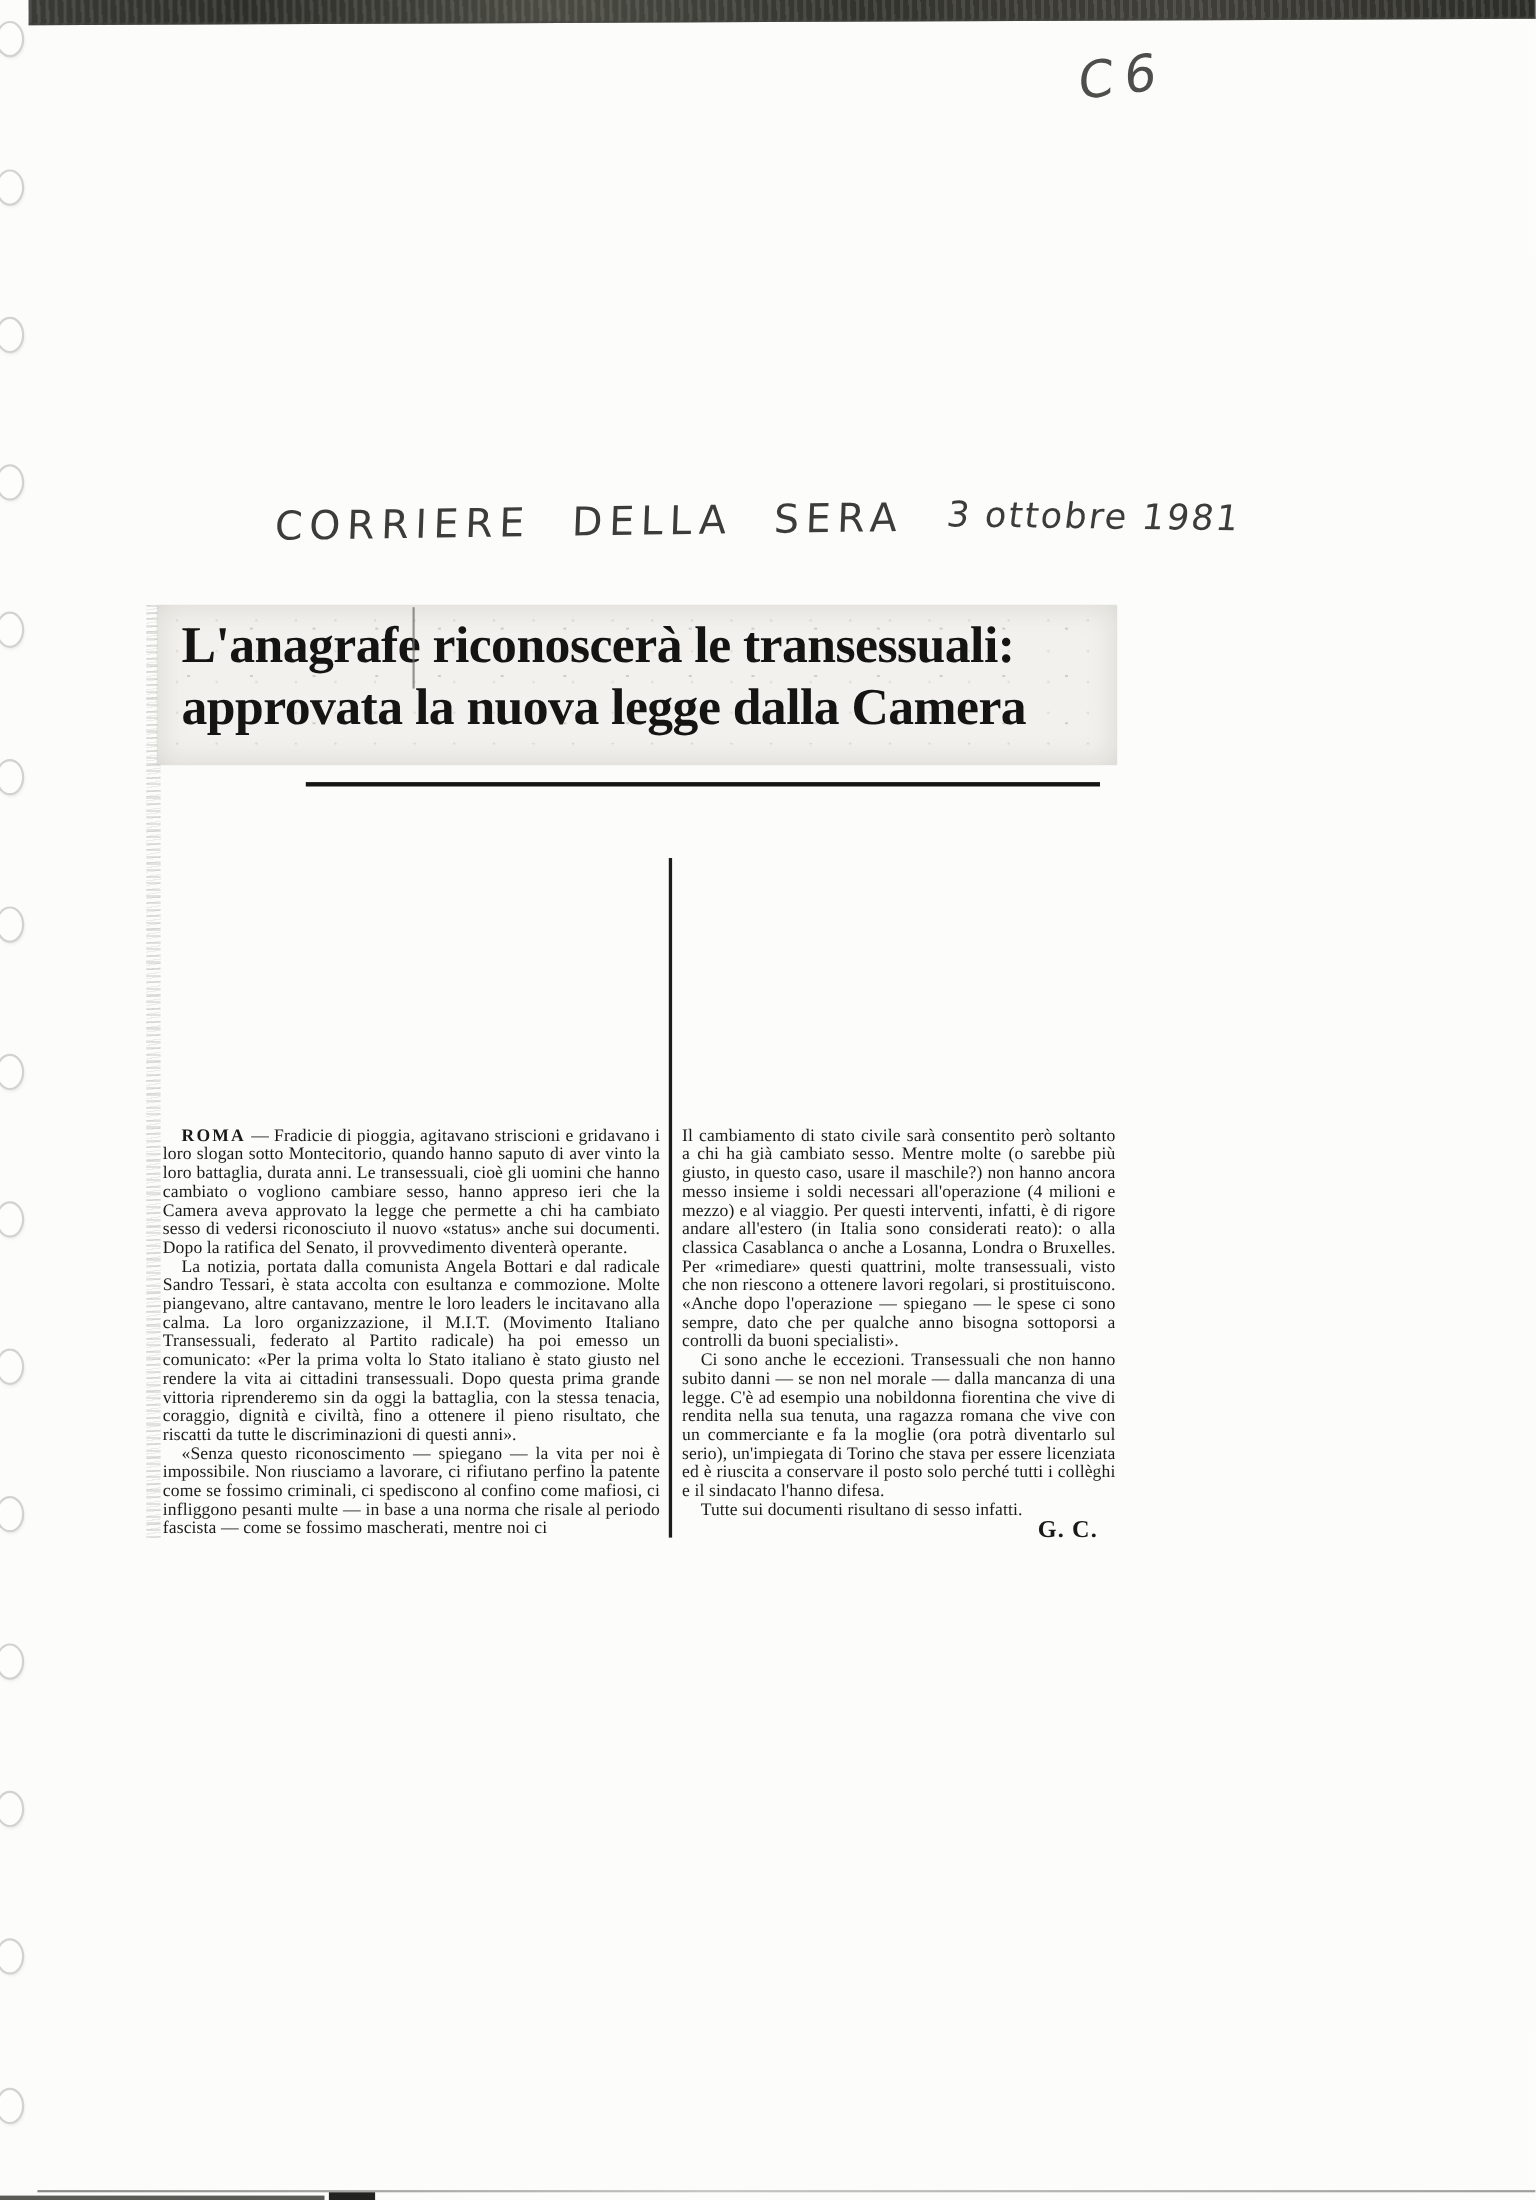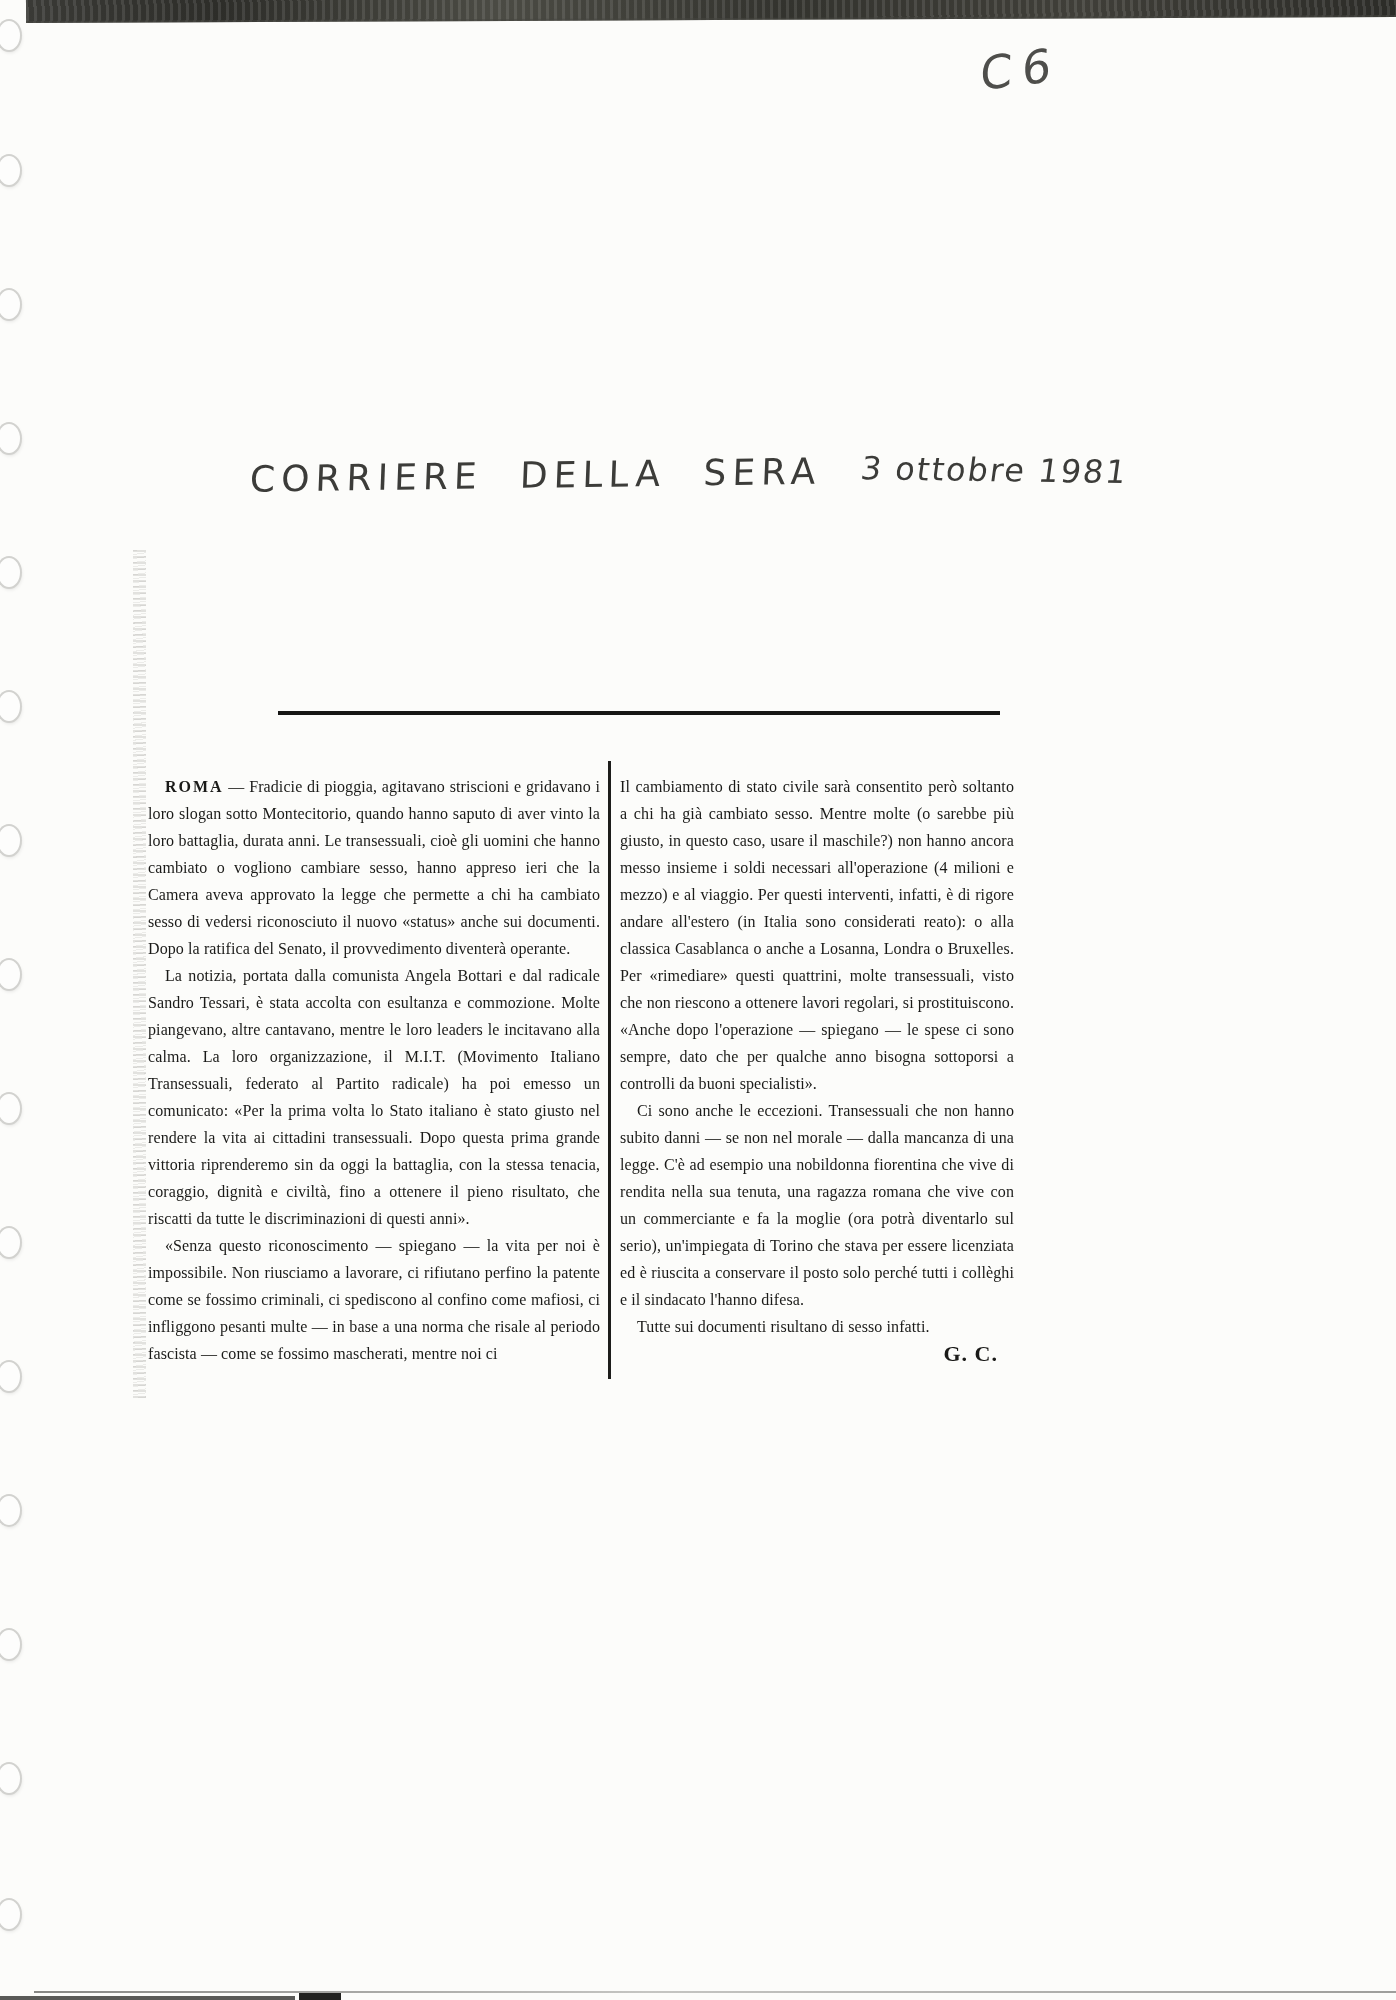--- a/index.html
+++ b/index.html
@@ -67,22 +67,22 @@
   }
   .headline{
     font-weight:bold;font-size:47px;line-height:1.2;
     color:#141412;letter-spacing:-0.5px;
   }
   .headline span{display:block;}
   .scratch{position:absolute;left:232px;top:2px;width:2px;height:74px;background:#6b6b66;opacity:.7;}
   .head-rule{position:absolute;left:145px;top:161px;width:722px;height:4px;background:#161614;}
   .body-wrap{
     position:absolute;left:15px;top:192px;width:866px;height:656px;
-    display:flex;align-items:center;overflow:hidden;
-    font-size:16px;line-height:27px;color:#1a1a18;
+    display:flex;align-items:flex-end;overflow:hidden;
+    font-size:16px;line-height:17px;color:#1a1a18;
     text-align:justify;letter-spacing:.1px;
   }
   .col-left{width:452px;}
   .divider{width:3px;height:618px;background:#1d1d1b;margin:0 9px 0 8px;flex:none;}
   .col-right{flex:1;}
   .body-wrap p{margin:0;text-indent:17px;}
   .col-right p:first-child{text-indent:0;}
   .dateline{letter-spacing:2px;}
   .sig{text-align:right;font-weight:bold;font-size:22px;letter-spacing:1px;margin-top:9px;padding-right:16px;text-indent:0;}
 </style>
@@ -112,20 +112,27 @@
   <div class="c6">C6</div>
 
   <div class="handnote">
     <span class="title">CORRIERE DELLA SERA</span>
     <span class="date">3 ottobre 1981</span>
   </div>
 
   <div class="clipping">
     <div class="clip-edge"></div>
 
+    <div class="head-block">
+      <div class="headline">
+        <span>L'anagrafe riconoscerà le transessuali:</span>
+        <span>approvata la nuova legge dalla Camera</span>
+      </div>
+      <div class="scratch"></div>
+    </div>
 
     <div class="head-rule"></div>
 
     <div class="body-wrap">
       <div class="col-left">
         <p><b class="dateline">ROMA</b><span> — Fradicie di pioggia, agitavano striscioni e gridavano i loro slogan sotto Montecitorio, quando hanno saputo di aver vinto la loro battaglia, durata anni. Le transessuali, cioè gli uomini che hanno cambiato o vogliono cambiare sesso, hanno appreso ieri che la Camera aveva approvato la legge che permette a chi ha cambiato sesso di vedersi riconosciuto il nuovo «status» anche sui documenti. Dopo la ratifica del Senato, il provvedimento diventerà operante.</span></p>
         <p>La notizia, portata dalla comunista Angela Bottari e dal radicale Sandro Tessari, è stata accolta con esultanza e commozione. Molte piangevano, altre cantavano, mentre le loro leaders le incitavano alla calma. La loro organizzazione, il M.I.T. (Movimento Italiano Transessuali, federato al Partito radicale) ha poi emesso un comunicato: «Per la prima volta lo Stato italiano è stato giusto nel rendere la vita ai cittadini transessuali. Dopo questa prima grande vittoria riprenderemo sin da oggi la battaglia, con la stessa tenacia, coraggio, dignità e civiltà, fino a ottenere il pieno risultato, che riscatti da tutte le discriminazioni di questi anni».</p>
         <p>«Senza questo riconoscimento — spiegano — la vita per noi è impossibile. Non riusciamo a lavorare, ci rifiutano perfino la patente come se fossimo criminali, ci spediscono al confino come mafiosi, ci infliggono pesanti multe — in base a una norma che risale al periodo fascista — come se fossimo mascherati, mentre noi ci</p>
       </div>
       <div class="divider"></div>

